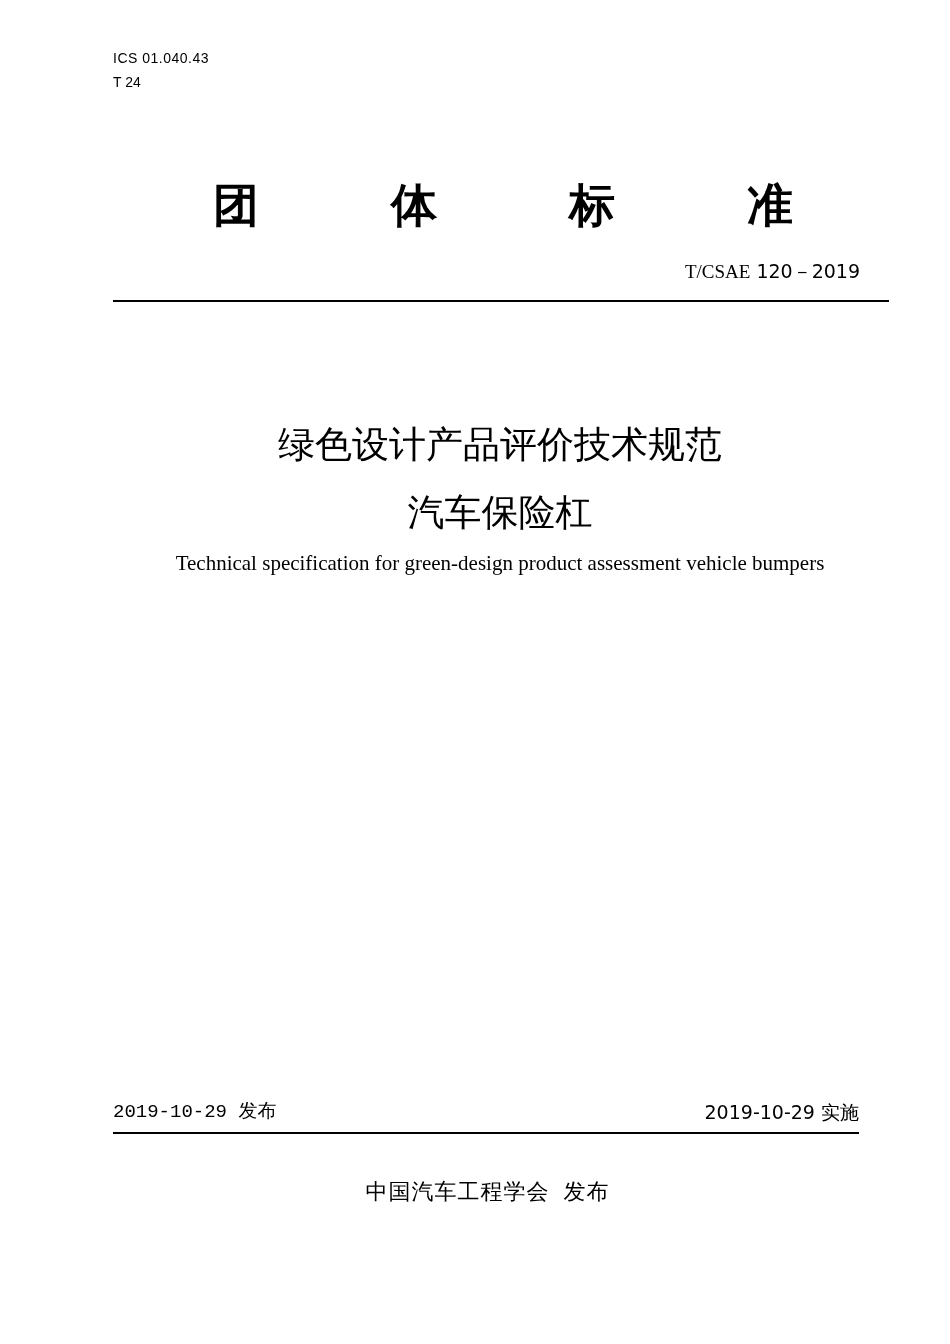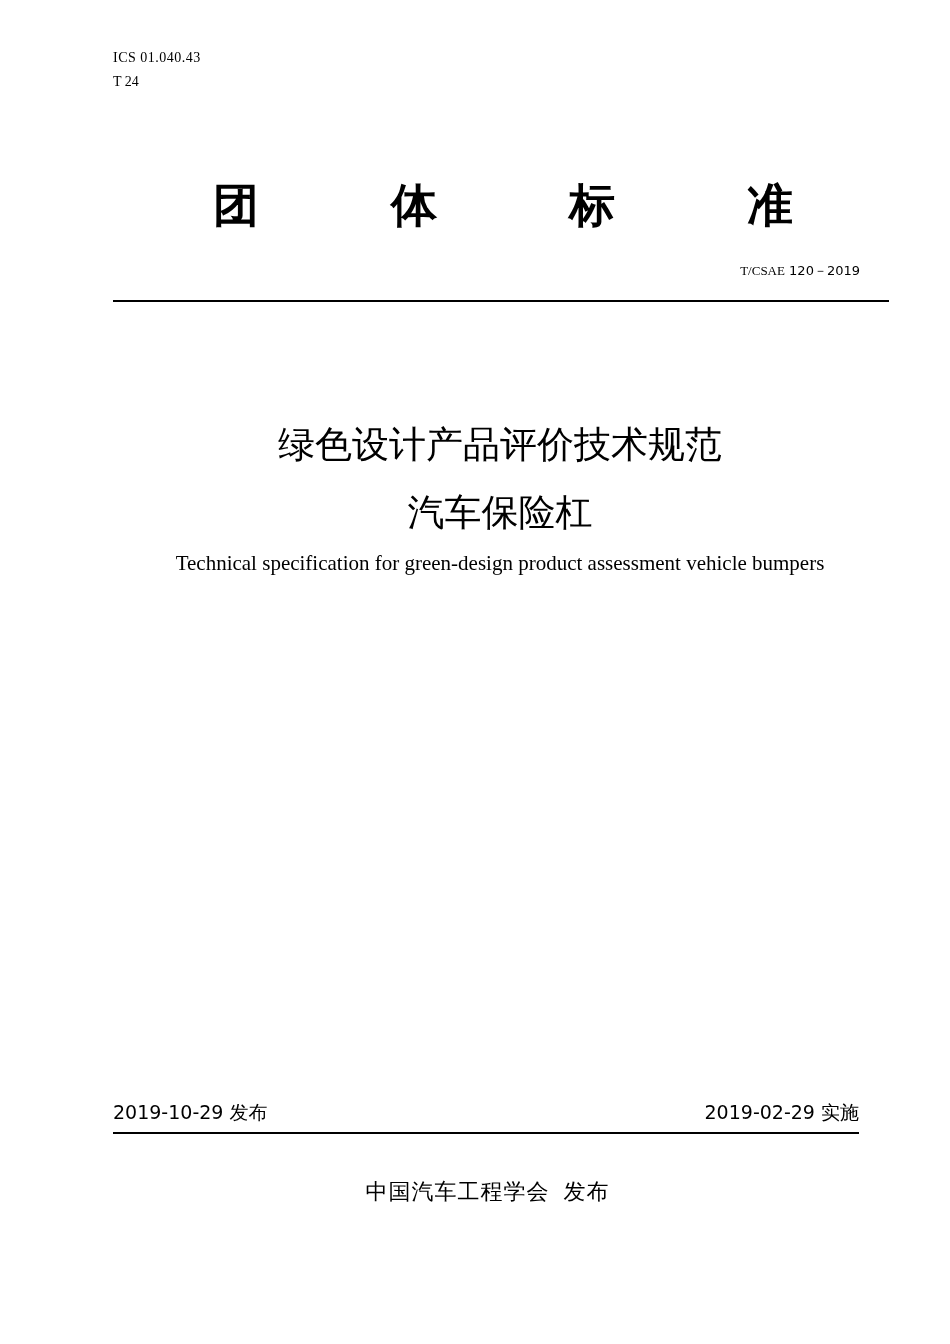--- a/index.html
+++ b/index.html
@@ -1,37 +1,37 @@
 <!DOCTYPE html>
 <html><head>
 <meta charset="utf-8">
 <style>
   html, body { margin: 0; padding: 0; background: #ffffff; }
   body { width: 950px; height: 1344px; position: relative; overflow: hidden; color: #000; }
   .abs { position: absolute; }
-  .mono { font-family: Liberation Serif, serif; }
+  .mono { font-family: Liberation Sans, sans-serif; }
   .sans { font-family: "DejaVu Sans", "Liberation Sans", sans-serif; }
   .serif { font-family: "Liberation Serif", "DejaVu Serif", serif; }
 
   .ics { left: 113px; top: 50px; font-size: 14px; line-height: 16px; letter-spacing: 0.5px; }
   .cls { left: 113px; top: 74px; font-size: 14px; line-height: 16px; }
 
   .std-type { top: 178px; left: 213px; width: 580px; height: 54px; display: flex; justify-content: space-between; }
   .std-type span { font-size: 46px; line-height: 54px; font-weight: bold; }
 
-  .std-no { right: 90px; top: 259px; font-size: 13px; line-height: 24px; }
+  .std-no { right: 90px; top: 259px; font-size: 19px; line-height: 24px; }
   .std-no .prefix { font-family: "Liberation Serif", serif; }
 
   .rule-top { left: 113px; top: 300px; width: 776px; height: 2px; background: #000; }
 
   .title-cn { left: 0; width: 1000px; top: 422px; text-align: center; font-size: 37px; line-height: 46px; }
   .title-cn2 { left: 0; width: 1000px; top: 490px; text-align: center; font-size: 37px; line-height: 46px; }
   .title-en { left: 0; width: 1000px; top: 550px; text-align: center; font-size: 21px; line-height: 26px; }
 
-  .pub-date { left: 113px; top: 1100px; font-size: 19px; line-height: 24px; }
+  .pub-date { left: 113px; top: 1100px; font-size: 19px; line-height: 24px; font-family: Liberation Mono, monospace; }
   .impl-date { right: 91px; top: 1100px; font-size: 19px; line-height: 24px; }
   .rule-bottom { left: 113px; top: 1132px; width: 746px; height: 2px; background: #000; }
 
   .publisher { left: 0; width: 975px; top: 1178px; text-align: center; font-size: 22px; line-height: 28px; letter-spacing: 1px; }
   .publisher .gap { display: inline-block; width: 14px; }
 </style>
 </head>
 <body>
 
 <div class="abs mono ics">ICS 01.040.43</div>
@@ -49,18 +49,18 @@
   <span>120－2019</span>
 </div>
 
 <div class="abs rule-top"></div>
 
 <div class="abs sans title-cn">绿色设计产品评价技术规范</div>
 <div class="abs sans title-cn2">汽车保险杠</div>
 <div class="abs serif title-en">Technical specification for green-design product assessment vehicle bumpers</div>
 
 <div class="abs sans pub-date">2019-10-29 发布</div>
-<div class="abs sans impl-date">2019-02-29 实施</div>
+<div class="abs sans impl-date">2019-10-29 实施</div>
 <div class="abs rule-bottom"></div>
 
 <div class="abs sans publisher">
   <span>中国汽车工程学会</span><span class="gap"></span><span>发布</span>
 </div>
 
 </body></html>

